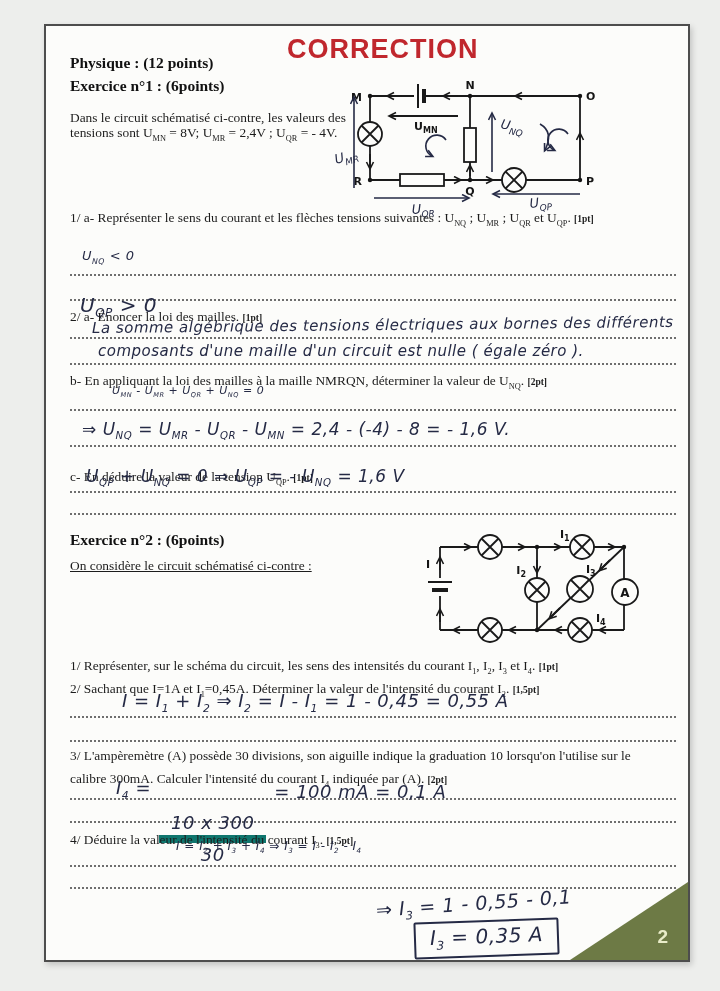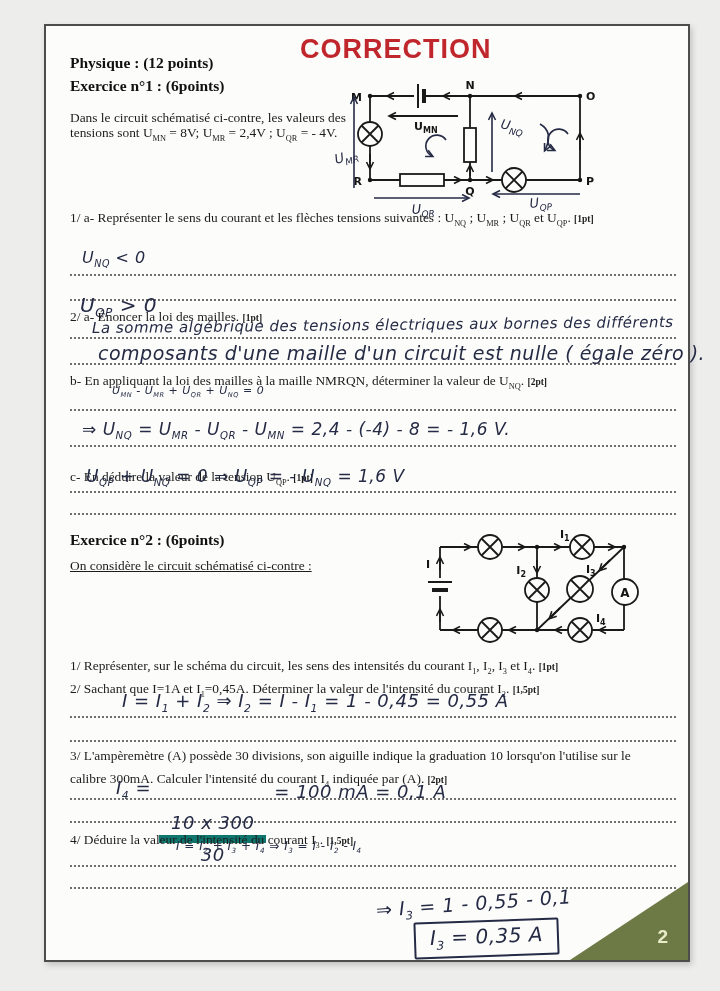--- a/index.html
+++ b/index.html
@@ -8,21 +8,21 @@
     background:#edeeec;
     font-family:"Liberation Serif",serif;
     overflow:hidden;
   }
   .paper{
     position:absolute;left:44px;top:24px;width:646px;height:938px;
     background:#fcfcfa;border:2px solid #4d4d4d;box-sizing:border-box;
     box-shadow:2px 3px 6px rgba(0,0,0,.18);
   }
   .title{
-    position:absolute;left:254px;top:8px;
+    position:absolute;left:241px;top:8px;
     font-family:"Liberation Sans",sans-serif;font-weight:800;
     font-size:27px;letter-spacing:1px;color:#c0272d;white-space:nowrap;
   }
   .h1{
     position:absolute;left:24px;font-weight:bold;font-size:15.5px;color:#111;
     white-space:nowrap;
   }
   .q{
     position:absolute;left:24px;font-size:13.4px;color:#1c1c1c;white-space:nowrap;
   }
@@ -134,29 +134,29 @@
     </g>
     <text class="inktext" x="2" y="88" transform="rotate(-16 2 88)"><tspan>U</tspan><tspan class="inksub" dy="4">MR</tspan></text>
     <text class="inktext" x="166" y="52" transform="rotate(12 166 52)"><tspan>U</tspan><tspan class="inksub" dy="4">NQ</tspan></text>
     <text class="inktext" x="78" y="138" transform="rotate(-4 78 138)"><tspan>U</tspan><tspan class="inksub" dy="4">QR</tspan></text>
     <text class="inktext" x="196" y="132" transform="rotate(-6 196 132)"><tspan>U</tspan><tspan class="inksub" dy="4">QP</tspan></text>
   </svg>
 
   <div class="q" style="top:184px;">1/ a- Représenter le sens du courant et les flèches tensions suivantes : U<sub>NQ</sub> ; U<sub>MR</sub> ; U<sub>QR</sub> et  U<sub>QP</sub>. <span class="pt">[1pt]</span></div>
 
   <div class="dline" style="top:248px;"></div>
-  <span class="hw" style="top:222px;left:36px;font-size:16px;">U<sub>NQ</sub> &lt; 0</span>
+  <span class="hw" style="top:222px;left:36px;font-size:13px;">U<sub>NQ</sub> &lt; 0</span>
   <div class="dline" style="top:273px;"></div>
   <span class="hw" style="top:248px;left:34px;font-size:20px;margin-top:19px;">U<sub>QP</sub> &gt; 0</span>
 
   <div class="q" style="top:283px;">2/ a- Énoncer la loi des mailles. <span class="pt">[1pt]</span></div>
   <div class="dline" style="top:311px;"></div>
   <span class="hw" style="top:290px;left:46px;font-size:15px;transform:rotate(-.6deg);">La somme algébrique des tensions électriques aux bornes des différents</span>
   <div class="dline" style="top:337px;"></div>
-  <span class="hw" style="top:316px;left:52px;font-size:19px;">composants d'une maille d'un circuit est nulle ( égale zéro ).</span>
+  <span class="hw" style="top:316px;left:52px;font-size:15px;">composants d'une maille d'un circuit est nulle ( égale zéro ).</span>
 
   <div class="q" style="top:347px;">b- En appliquant la loi des mailles à la maille NMRQN, déterminer la valeur de U<sub>NQ</sub>. <span class="pt">[2pt]</span></div>
   <div class="dline" style="top:383px;"></div>
   <span class="hw" style="top:358px;left:66px;font-size:11px;">U<sub>MN</sub> - U<sub>MR</sub> + U<sub>QR</sub> + U<sub>NQ</sub> = 0</span>
   <div class="dline" style="top:419px;"></div>
   <span class="hw" style="top:393px;left:36px;font-size:17px;">⇒  U<sub>NQ</sub> =  U<sub>MR</sub> - U<sub>QR</sub> - U<sub>MN</sub> = 2,4 - (-4) - 8 = - 1,6 V.</span>
 
   <div class="q" style="top:431px;margin-top:12px;">c- En déduire la valeur de la tension U<sub>QP</sub>. <span class="pt">[1pt]</span></div>
   <div class="dline" style="top:465px;"></div>
   <span class="hw" style="top:440px;left:40px;font-size:17px;">U<sub>QP</sub> + U<sub>NQ</sub>  = 0     ⇒   U<sub>QP</sub> = - U<sub>NQ</sub> = 1,6 V</span>

